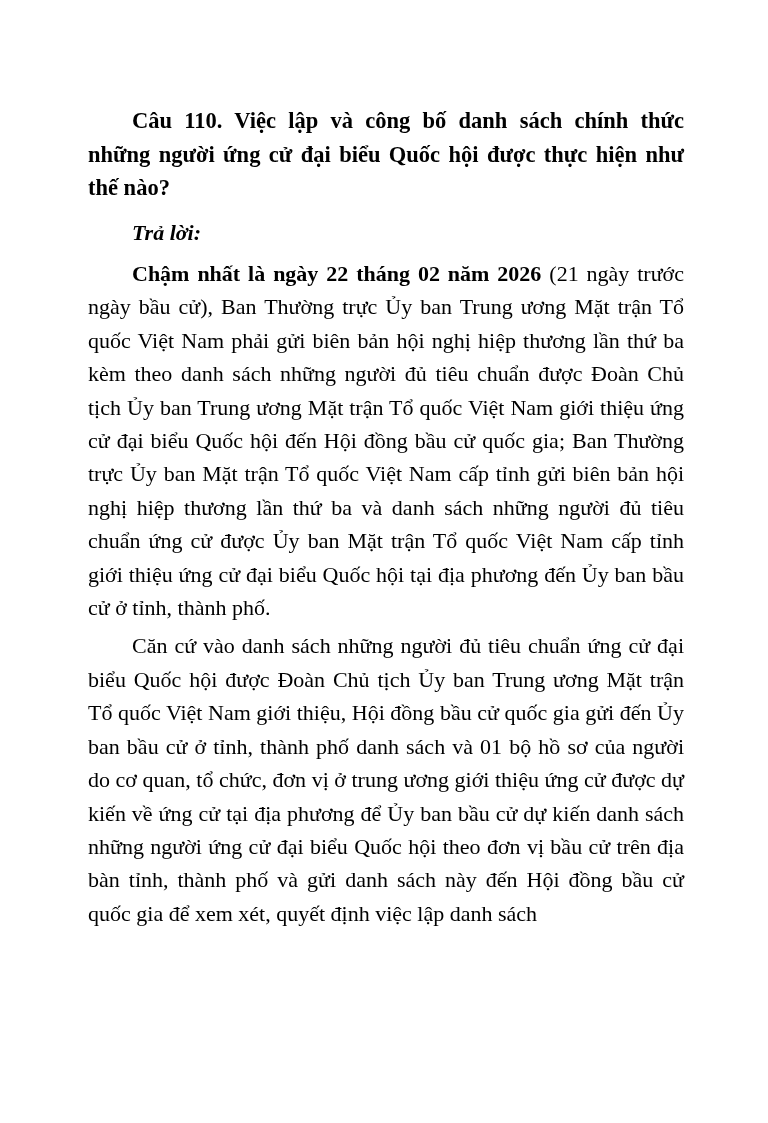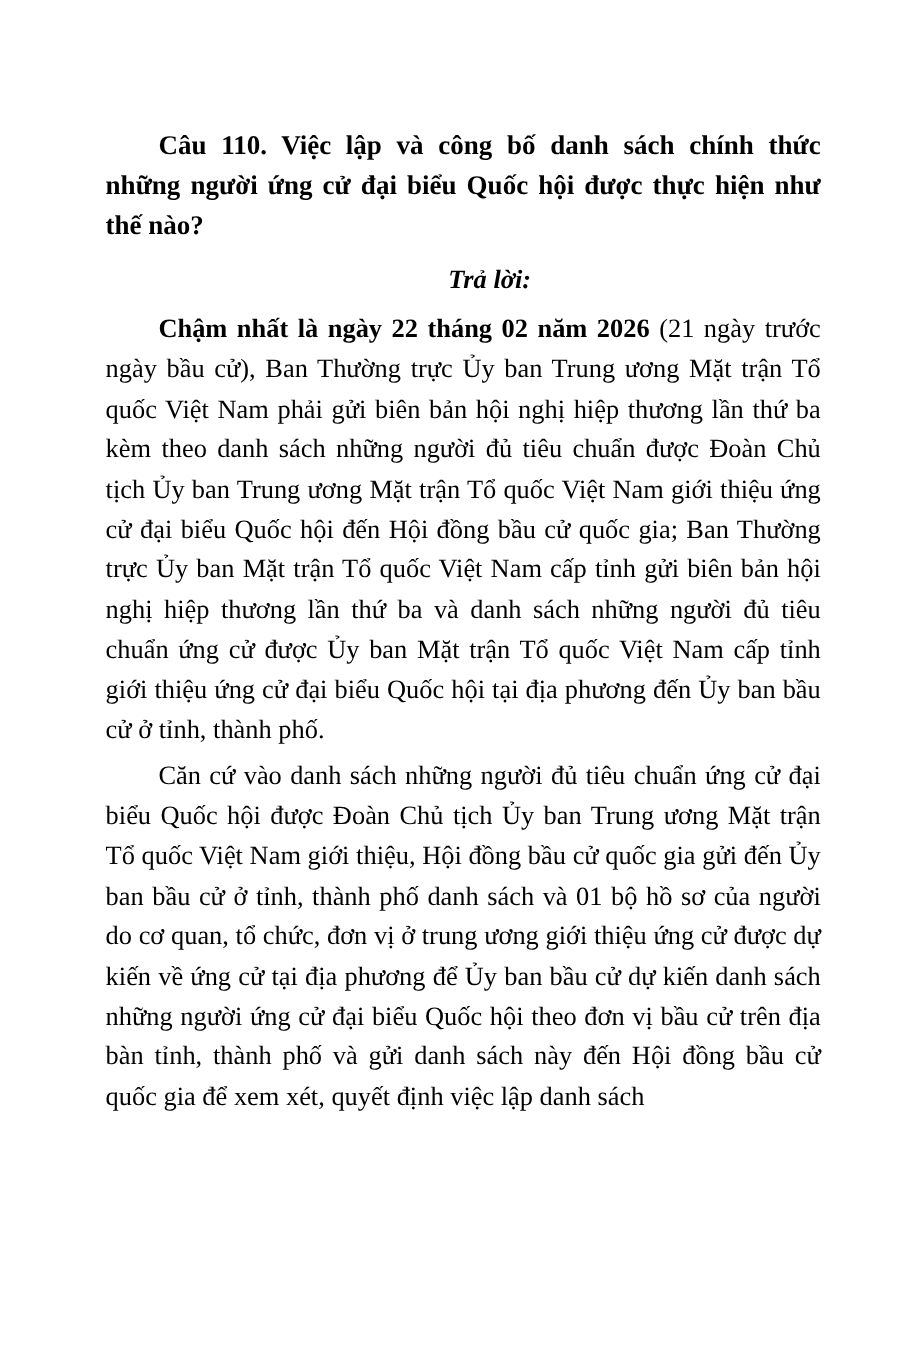--- a/index.html
+++ b/index.html
@@ -31,21 +31,20 @@
     text-indent: 44px;
     margin-bottom: 11px;
   }
   .answer-label {
     font-weight: bold;
     font-style: italic;
     font-size: 22px;
     line-height: 33.5px;
     text-indent: 44px;
     margin-bottom: 8px;
-    text-align: center;
   }
   .para {
     font-size: 22px;
     line-height: 33.4px;
     text-align: justify;
     text-indent: 44px;
     margin-bottom: 5px;
   }
   .para .lead {
     font-weight: bold;

